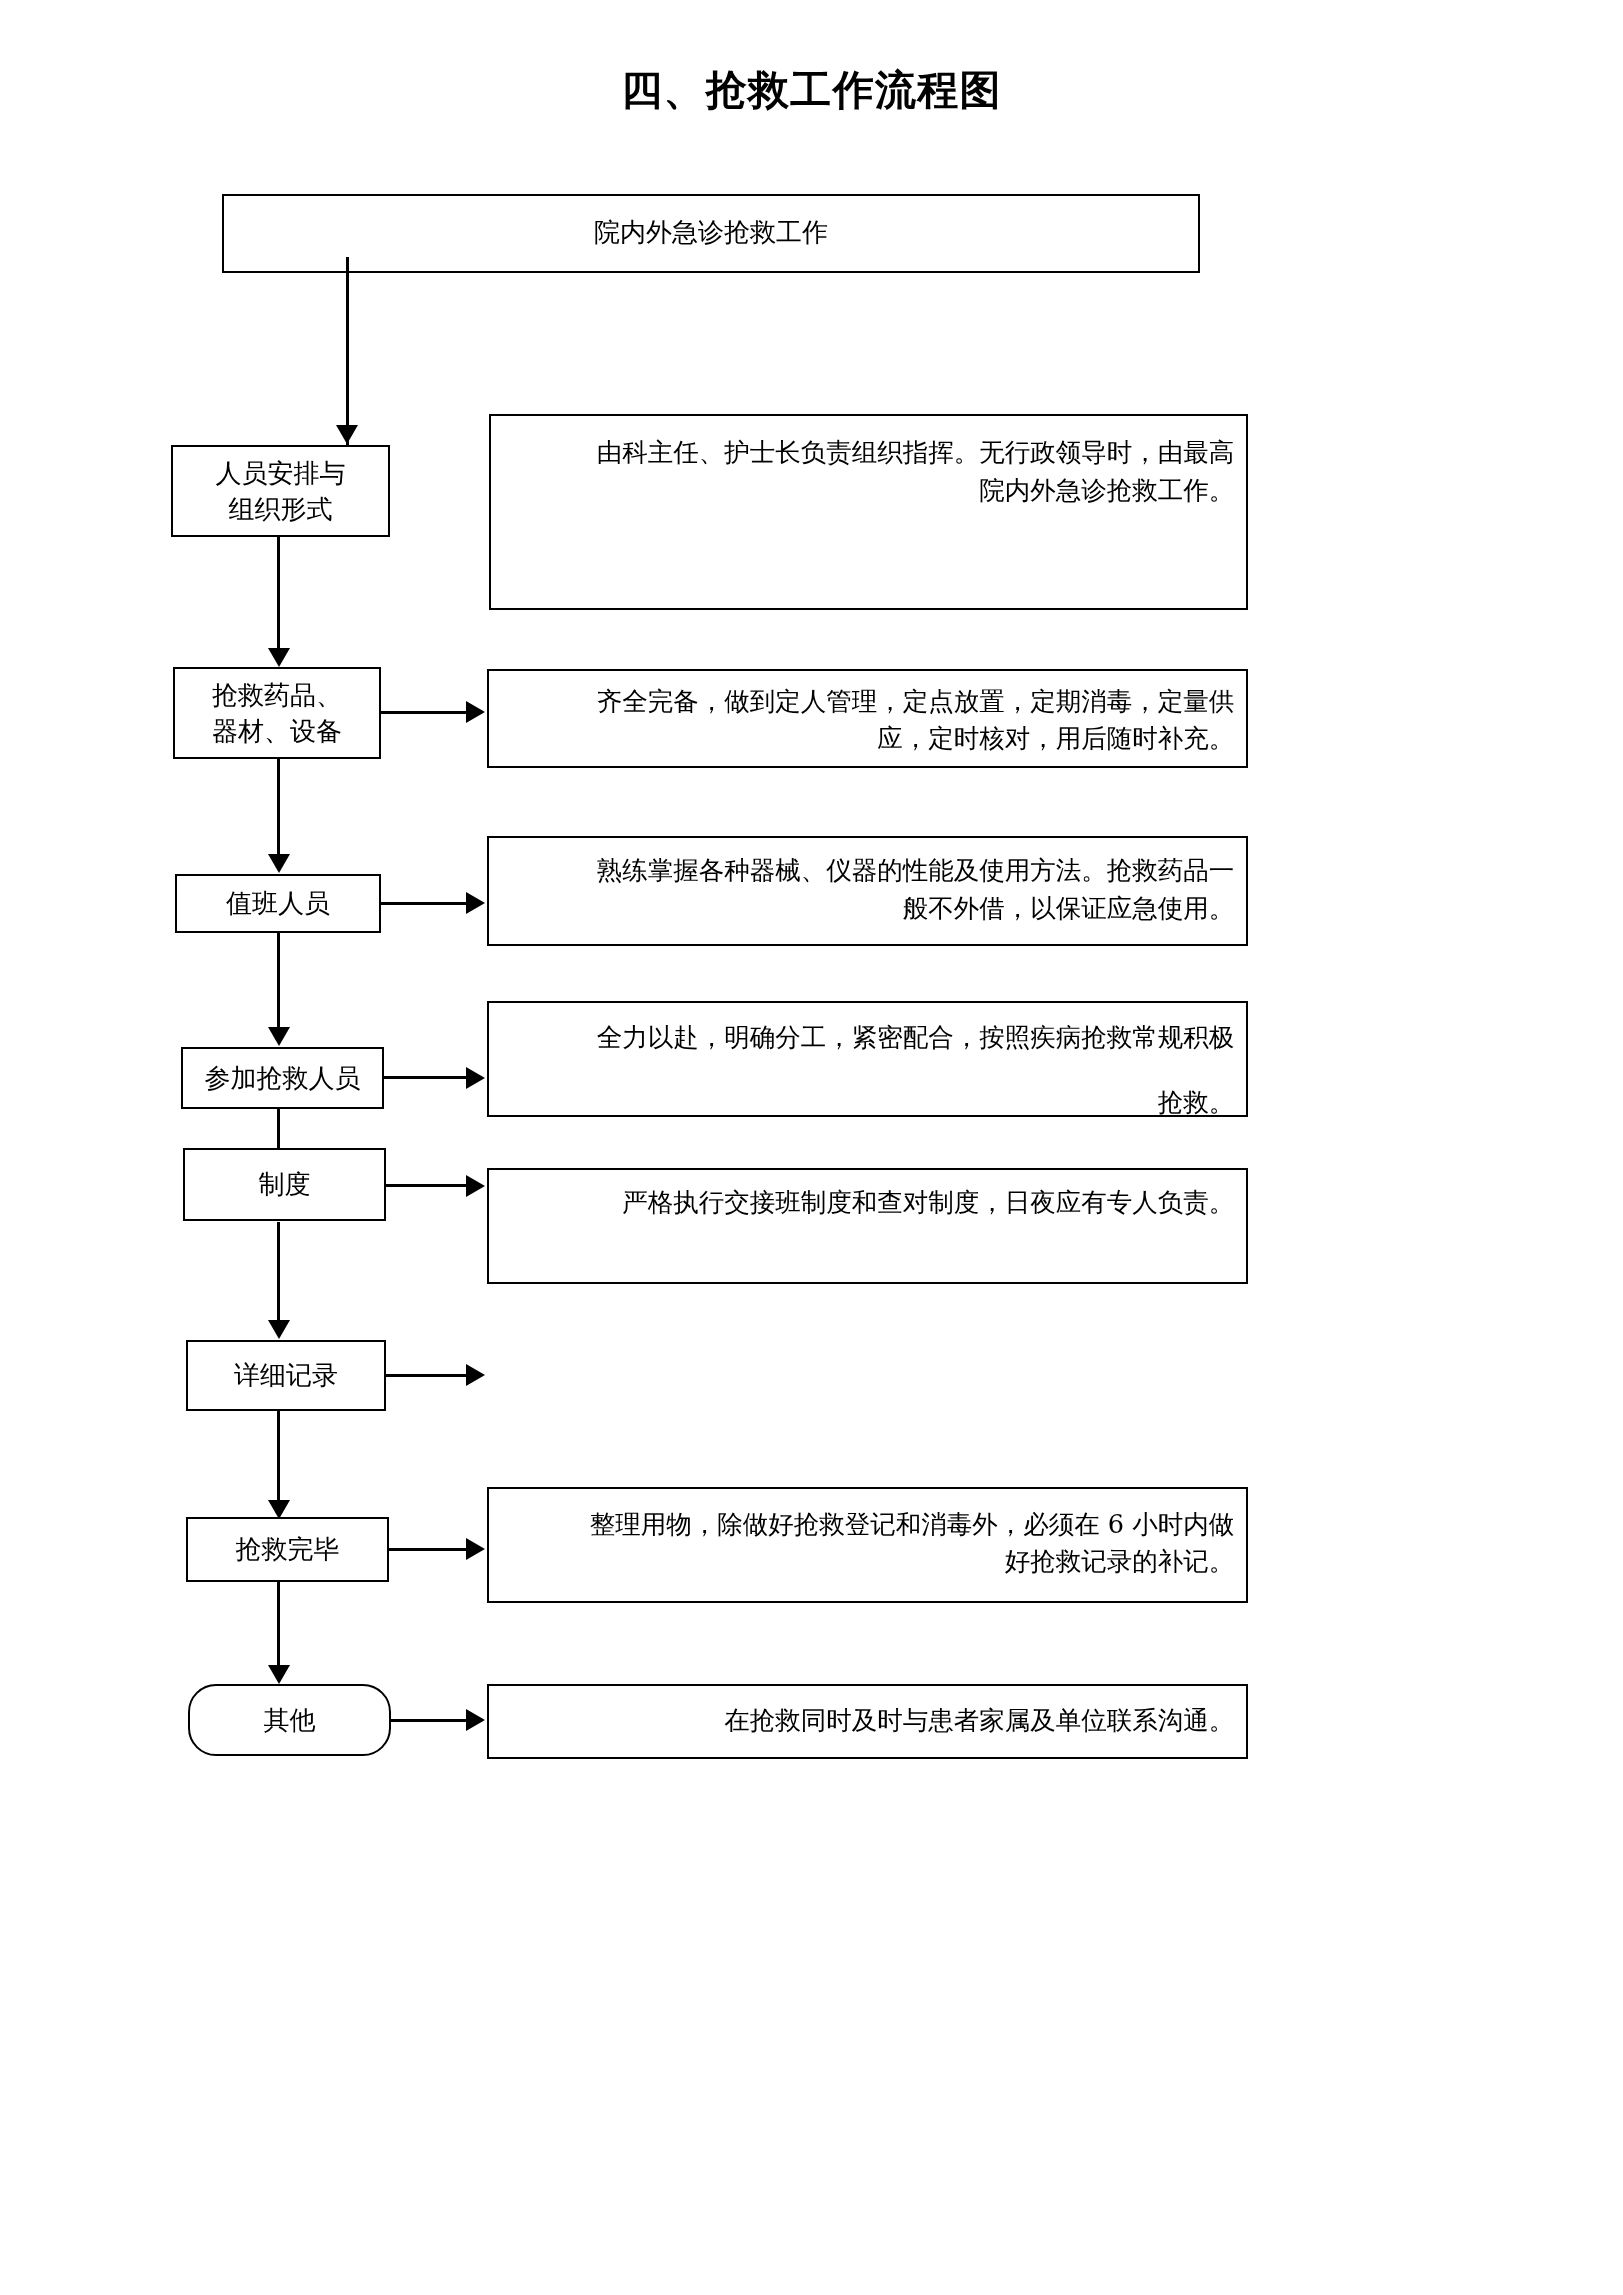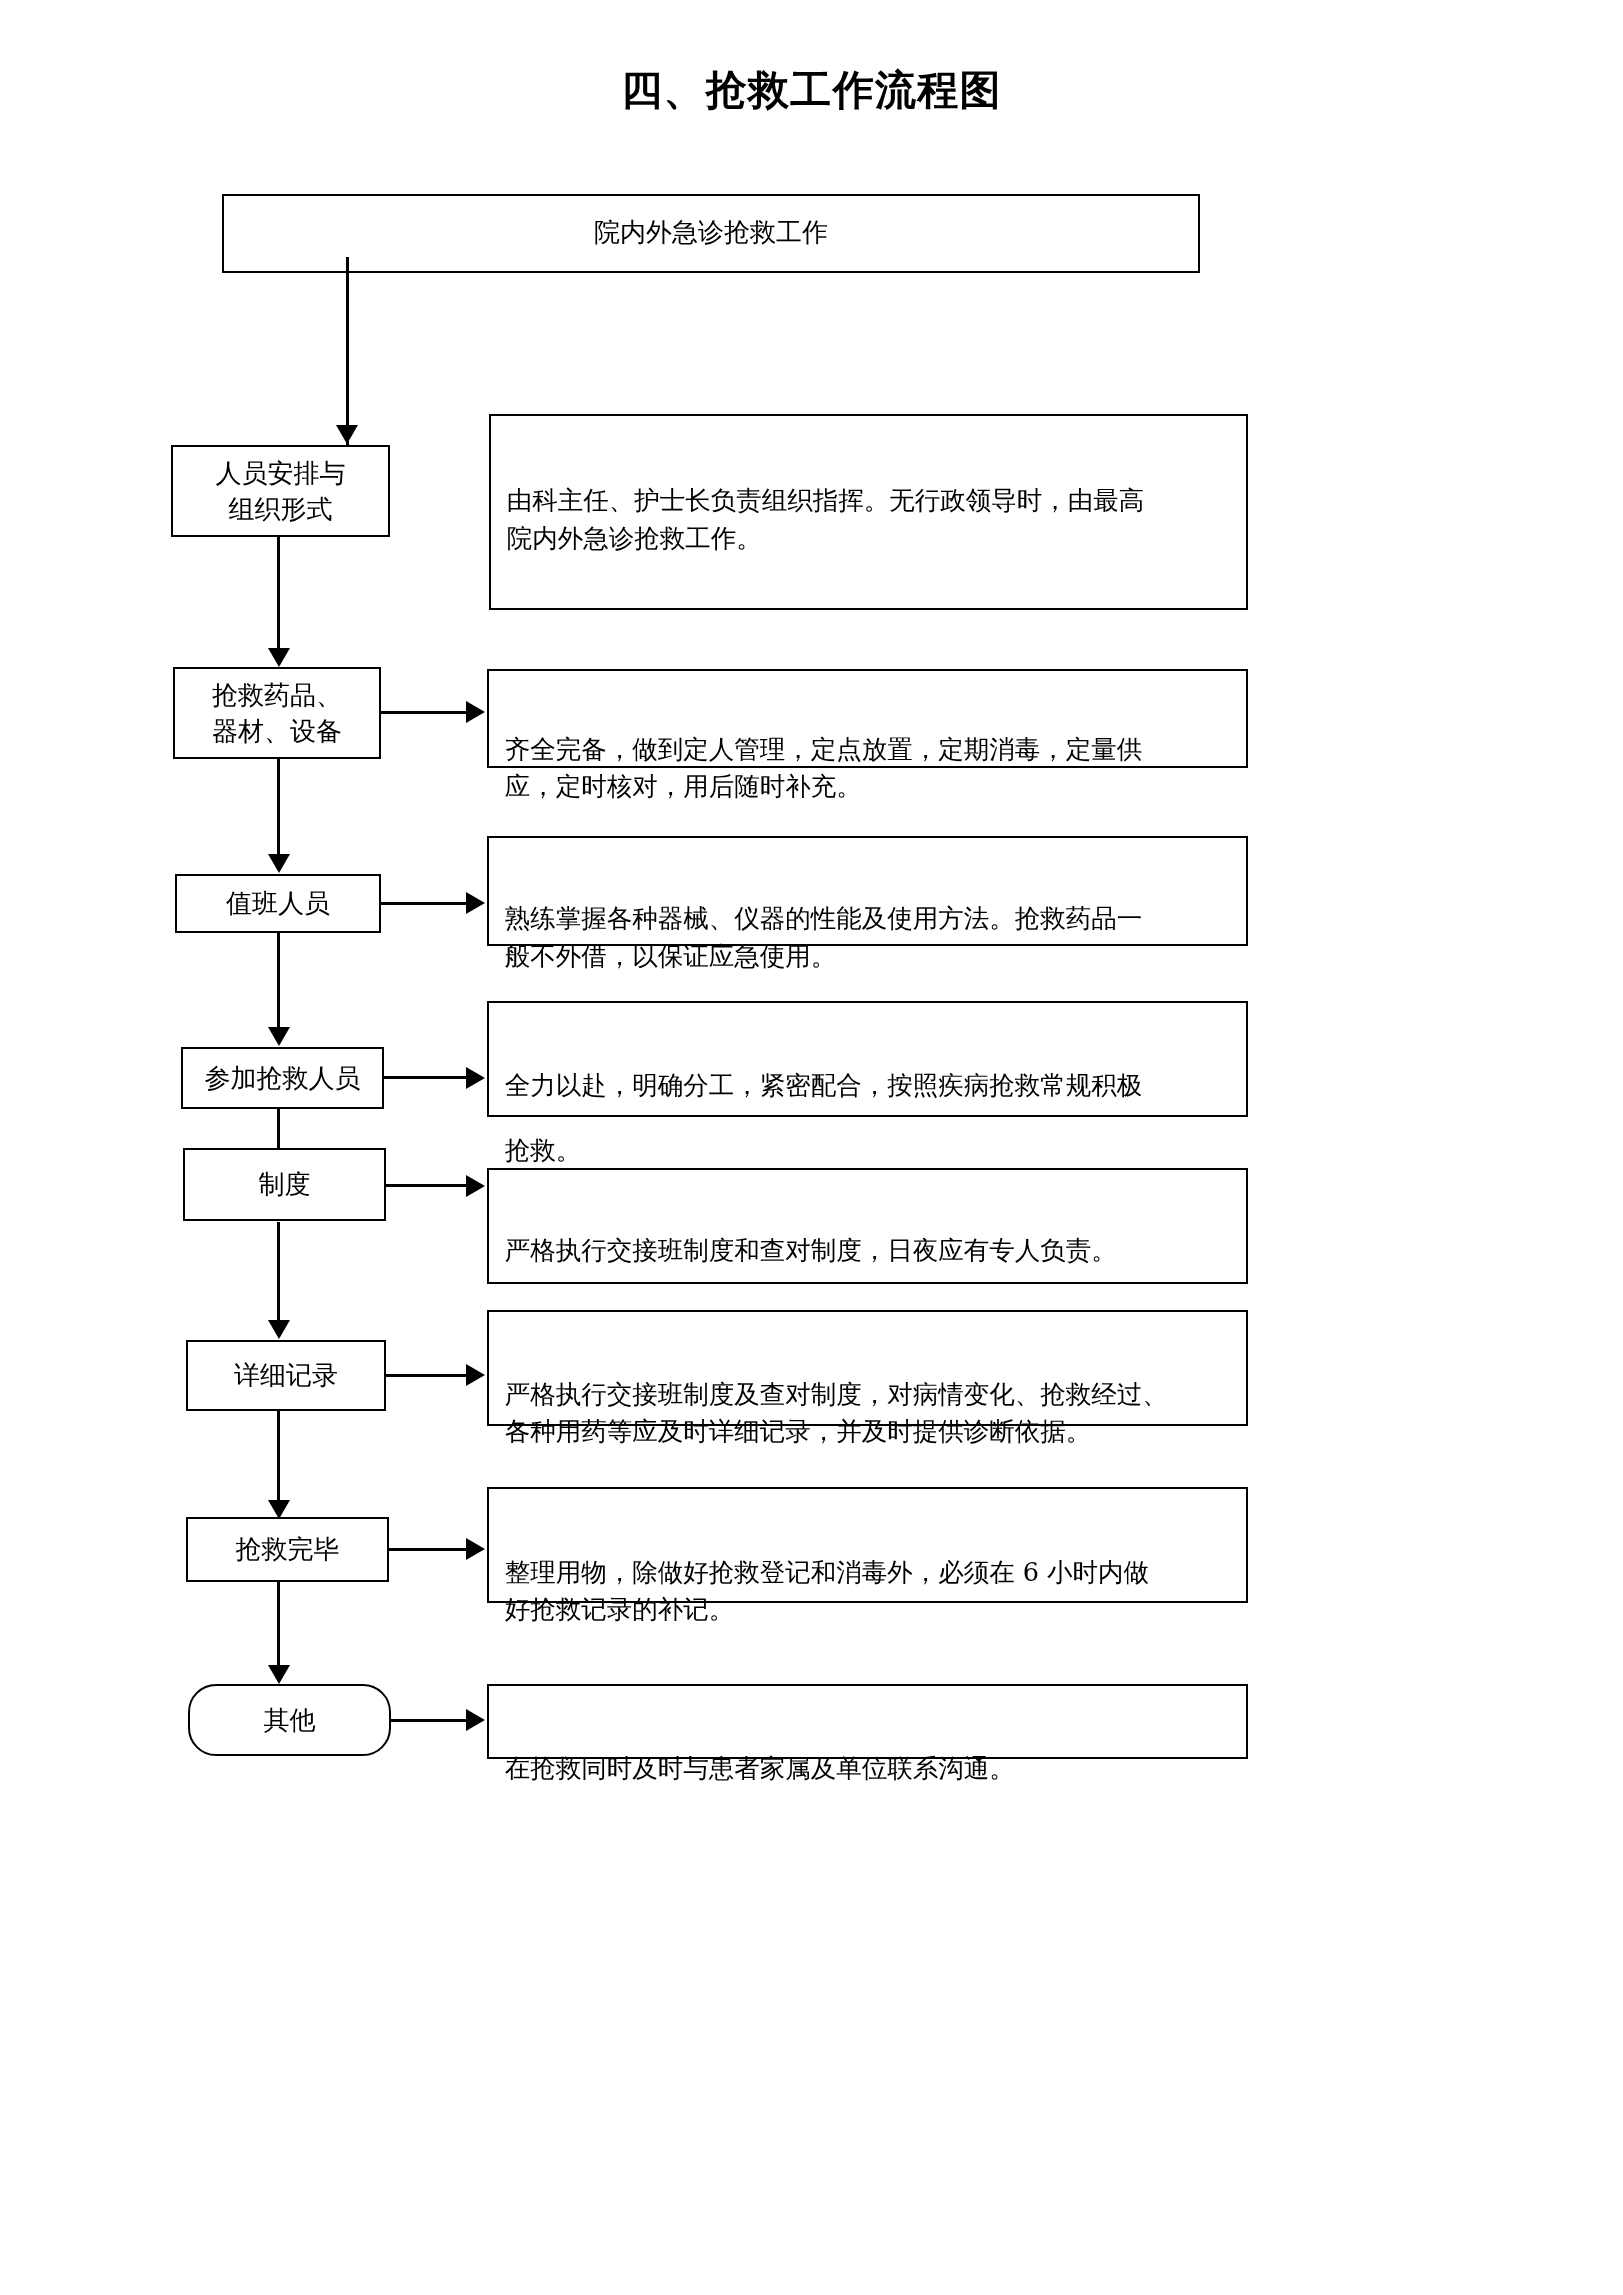--- a/index.html
+++ b/index.html
@@ -52,24 +52,23 @@
     height: 100%;
     display: flex;
     flex-direction: column;
     justify-content: center;
   }
   .stage-box .box-inner {
     align-items: center;
     text-align: center;
   }
   .desc-box .box-inner {
-    align-items: flex-start;
+    align-items: flex-end;
     text-align: left;
     justify-content: flex-start;
-    margin-top: 48px;
   }
 
   .line-text {
     display: block;
     font-size: 25.5px;
     line-height: 1.42;
     white-space: nowrap;
   }
   .stage-box .line-text {
     font-size: 26px;
@@ -215,26 +214,20 @@
   <div class="vline" style="left:277px; top:1222px; height:101px;"></div>
   <div class="arrow-down" style="left:268px; top:1320px;"></div>
 
   <div class="box stage-box" style="left:186px; top:1340px; width:200px; height:71px;">
     <div class="box-inner">
       <span class="line-text">详细记录</span>
     </div>
   </div>
   <div class="hline" style="left:386px; top:1374px; width:80px;"></div>
   <div class="arrow-right" style="left:466px; top:1364px;"></div>
-  <div class="box desc-box" style="left:487px; top:1310px; width:761px; height:116px;">
-    <div class="box-inner" style="padding:15.7px 11.8px 0 15.7px;">
-      <span class="line-text">严格执行交接班制度及查对制度，对病情变化、抢救经过、</span>
-      <span class="line-text">各种用药等应及时详细记录，并及时提供诊断依据。</span>
-    </div>
-  </div>
 
   <div class="vline" style="left:277px; top:1411px; height:92px;"></div>
   <div class="arrow-down" style="left:268px; top:1500px;"></div>
 
   <div class="box stage-box" style="left:186px; top:1517px; width:203px; height:65px;">
     <div class="box-inner">
       <span class="line-text">抢救完毕</span>
     </div>
   </div>
   <div class="hline" style="left:389px; top:1548px; width:79px;"></div>

